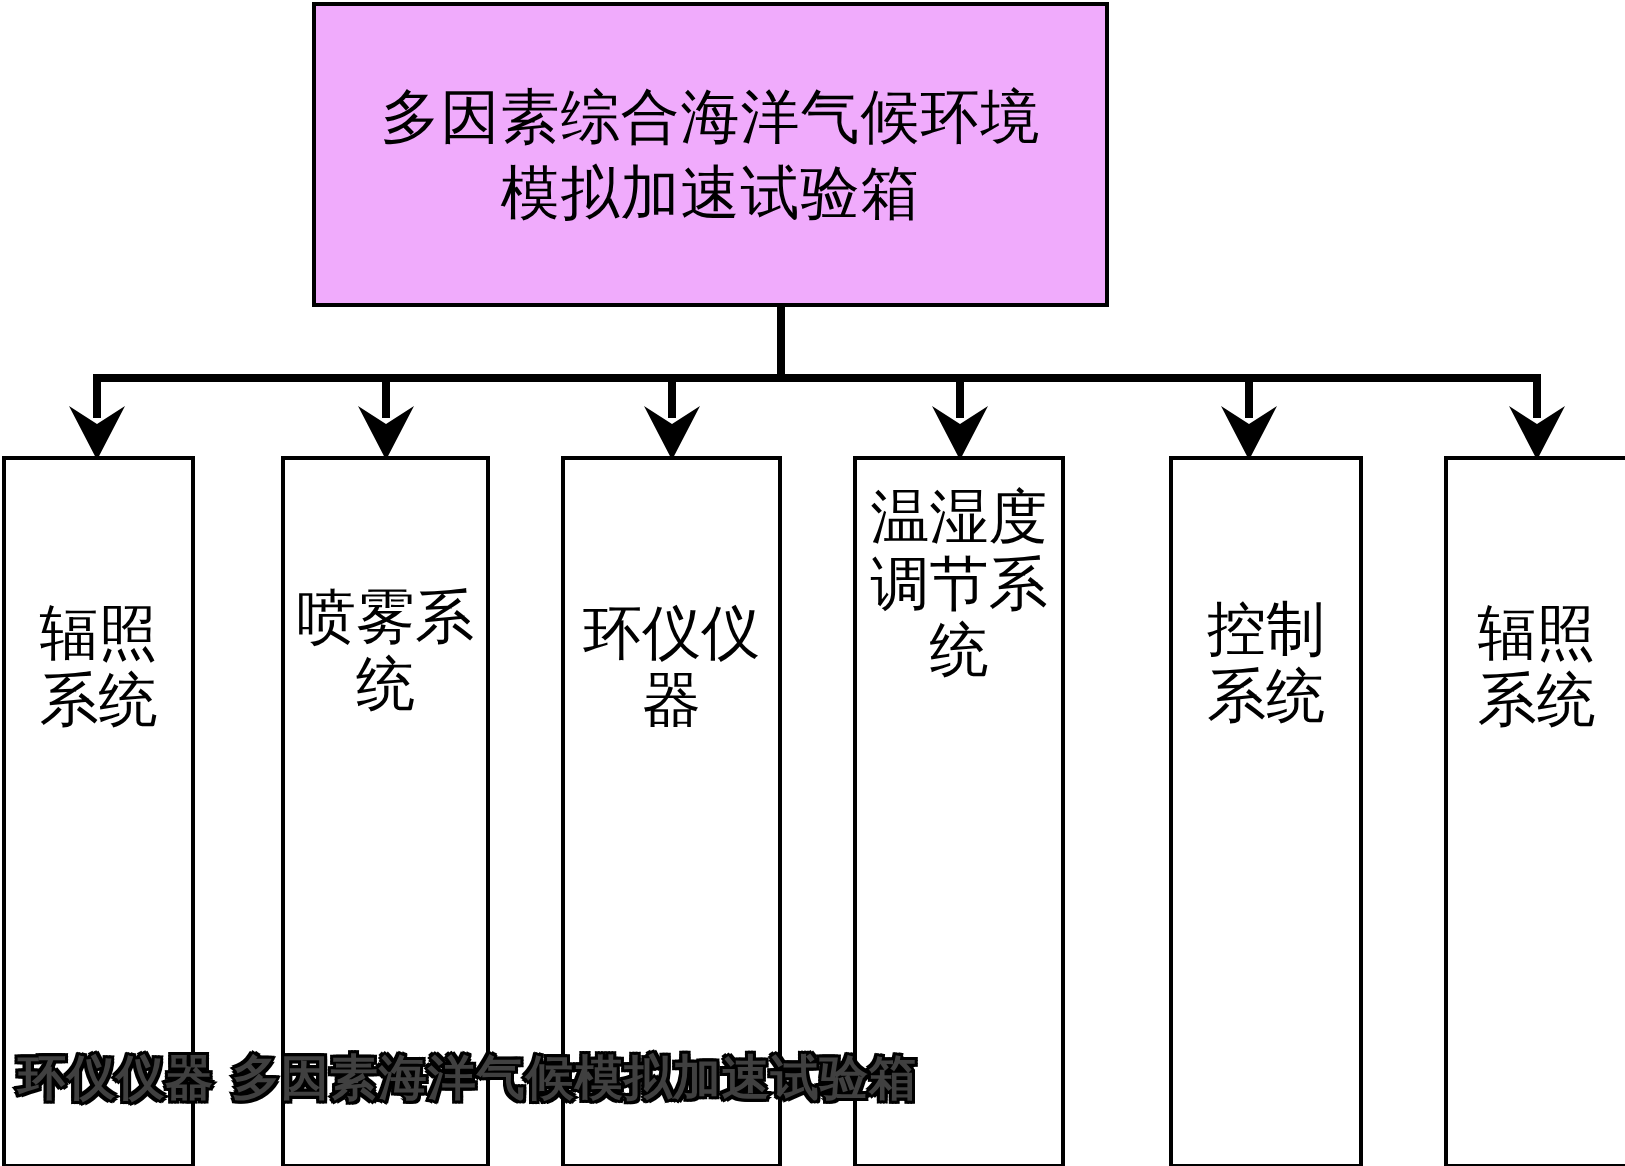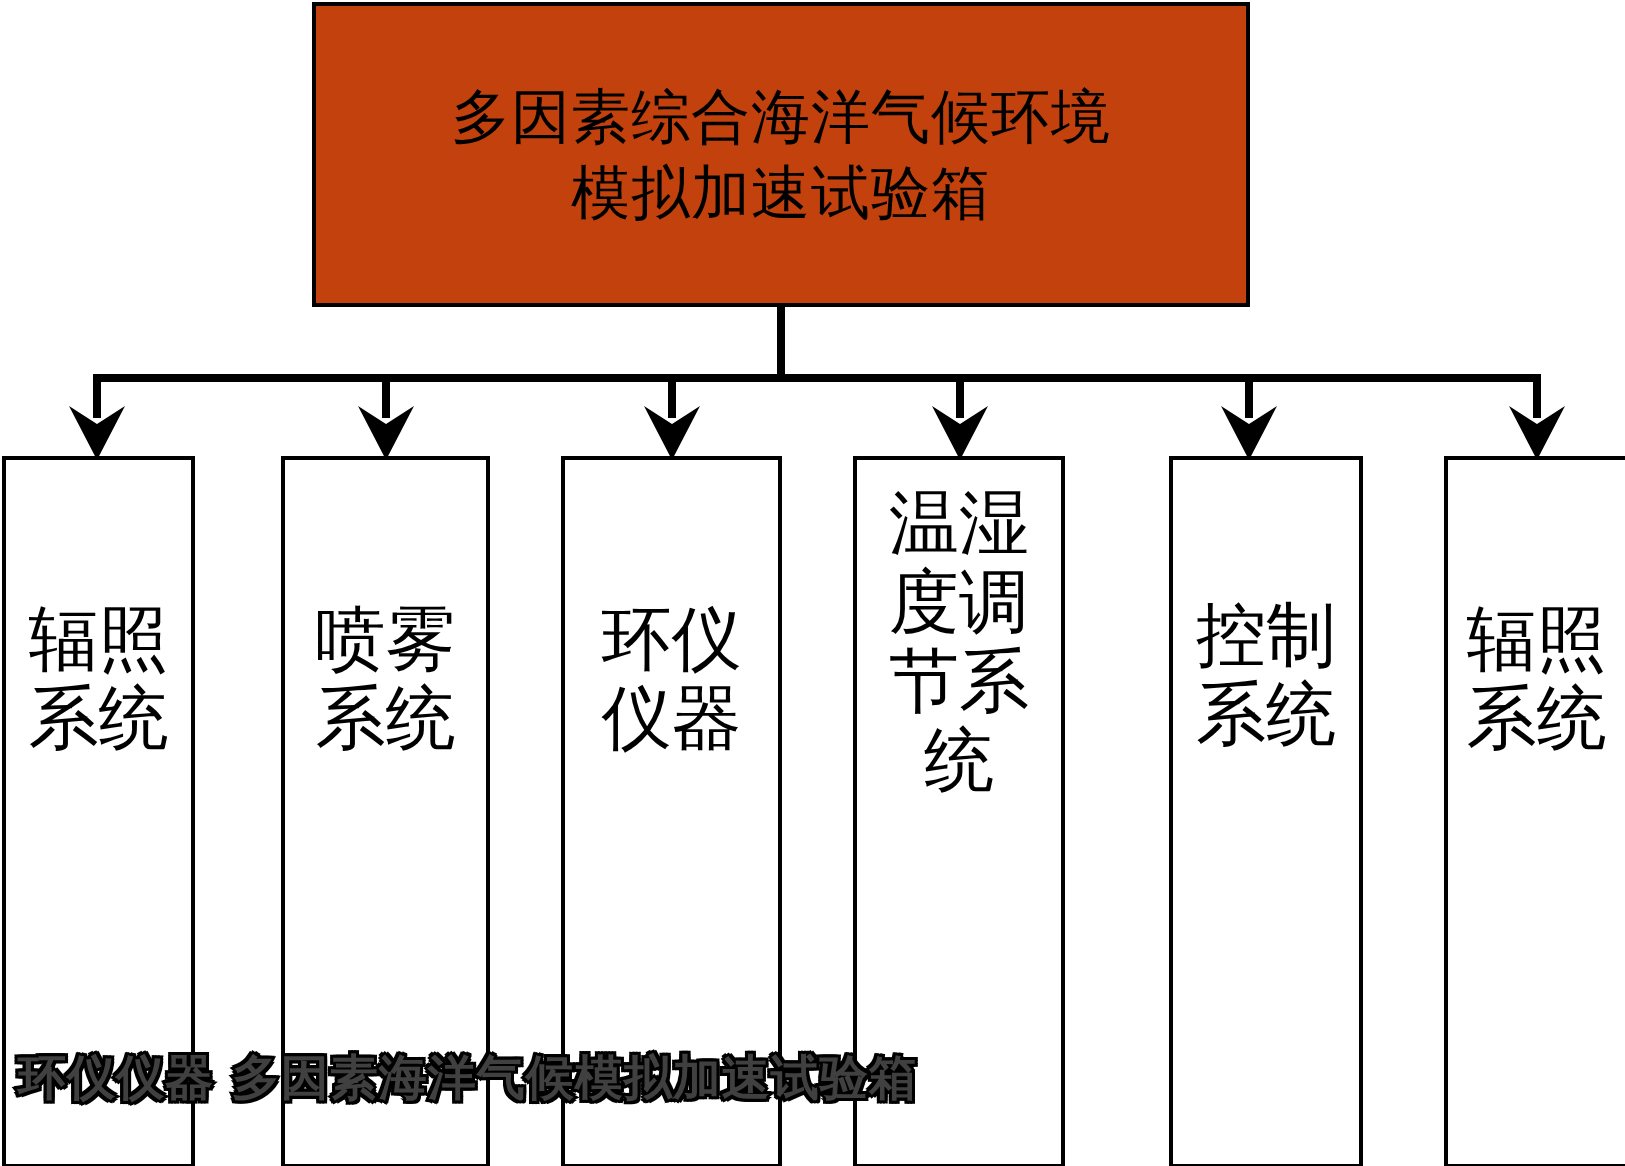--- a/index.html
+++ b/index.html
@@ -14,25 +14,25 @@
     background: #ffffff;
     overflow: hidden;
     font-family: "DejaVu Serif", "Liberation Serif", serif;
   }
 
   
   .root-box {
     position: absolute;
     left: 312px;
     top: 2px;
-    width: 938px;
+    width: 797px;
     height: 305px;
     border: 4px solid #000000;
     box-sizing: border-box;
-    background: #c2410c;
+    background: #f0abfc;
     display: flex;
     align-items: center;
     justify-content: center;
   }
   .root-title {
     font-family: "DejaVu Serif", "Liberation Serif", serif;
     font-size: 59px;
     line-height: 1.28;
     color: #000000;
     text-align: center;
@@ -58,21 +58,21 @@
     box-sizing: border-box;
     background: #ffffff;
     overflow: hidden;
   }
   .leaf-label {
     position: absolute;
     left: 0;
     right: 0;
     text-align: center;
     font-family: "DejaVu Serif", "Liberation Serif", serif;
-    font-size: 70px;
+    font-size: 59px;
     line-height: 1.13;
     color: #000000;
     font-weight: 400;
     letter-spacing: 0;
     word-break: break-all;
     padding: 0 6px;
     box-sizing: border-box;
   }
 
   
@@ -122,21 +122,21 @@
     <polygon points="960,460 932,406 960,424 988,406" fill="#000000"></polygon>
     <polygon points="1249,460 1221,406 1249,424 1277,406" fill="#000000"></polygon>
     <polygon points="1537,460 1509,406 1537,424 1565,406" fill="#000000"></polygon>
   </svg>
 
   <div class="leaf-box" style="left:2px; top:456px; width:193px; height:712px;">
     <div class="leaf-label" style="top:140px;">辐照系统</div>
   </div>
 
   <div class="leaf-box" style="left:281px; top:456px; width:209px; height:712px;">
-    <div class="leaf-label" style="top:140px;">喷雾系统</div>
+    <div class="leaf-label" style="top:124px;">喷雾系统</div>
   </div>
 
   <div class="leaf-box" style="left:561px; top:456px; width:221px; height:712px;">
     <div class="leaf-label" style="top:140px;">环仪仪器</div>
   </div>
 
   <div class="leaf-box" style="left:853px; top:456px; width:212px; height:712px;">
     <div class="leaf-label" style="top:24px;">温湿度调节系统</div>
   </div>
 

